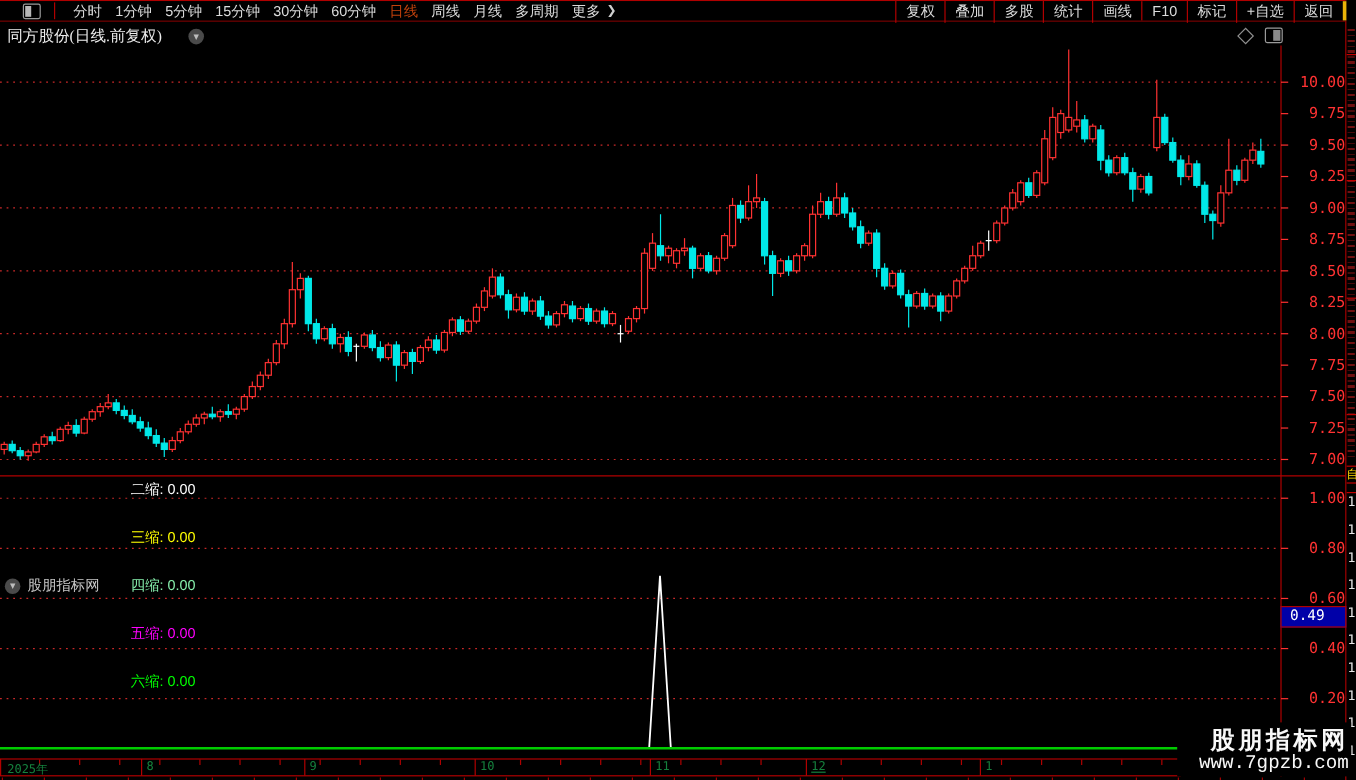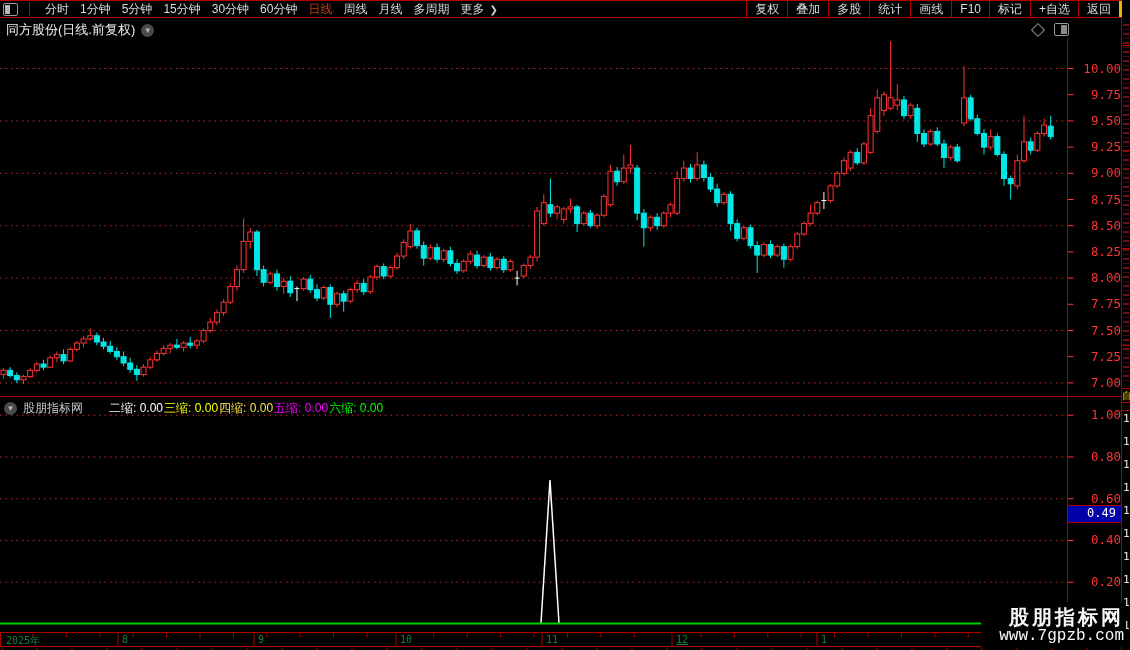--- a/index.html
+++ b/index.html
@@ -4,49 +4,49 @@
 <style>
   html,body{margin:0;padding:0;background:#000;}
   body{width:1130px;height:650px;overflow:hidden;position:relative;
        font-family:"Liberation Sans",sans-serif;}
   #stage{position:absolute;inset:0;width:1130px;height:650px;background:#000;}
   svg{position:absolute;left:0;top:0;}
 
   
   .menubar{position:absolute;left:0;top:1px;width:1129px;height:16px;display:flex;
            align-items:center;color:#dcdcdc;font-size:12px;z-index:6;background:#000;}
-  .menu-left{display:flex;gap:11px;align-items:center;margin-left:3px;white-space:nowrap;}
+  .menu-left{display:flex;gap:11px;align-items:center;margin-left:19px;white-space:nowrap;}
   .sq-icon{width:13px;height:11px;border:1px solid #9a9a9a;border-radius:2px;position:relative;display:inline-block;}
   .sq-icon.fill-left::after{content:"";position:absolute;left:1px;top:1px;bottom:1px;width:5px;background:#b8b8b8;}
   .sq-icon.fill-right::after{content:"";position:absolute;right:1px;top:1px;bottom:1px;width:6px;background:#8a8a8a;}
   .mSep{width:1px;height:14px;background:#b00000;margin-right:4px;}
   .active-period{color:#c2410c;}
   .more-arrow{font-size:10px;color:#cfcfcf;margin-left:-6px;}
   .menu-right{margin-left:auto;display:flex;align-items:center;height:16px;
               border-right:3px solid #eab308;margin-right:7px;white-space:nowrap;}
   .menu-right .mi{padding:1px 8px;border-left:1px solid #b00000;}
 
   
   .titlebar{position:absolute;top:21px;left:6px;color:#ececec;font-size:13px;
-            display:flex;align-items:center;gap:6px;z-index:6;}
+            display:flex;align-items:center;gap:22px;z-index:6;font-family:Liberation Serif, serif;}
   .circle-icon{width:13px;height:13px;border-radius:50%;background:#4a4a4a;color:#bdbdbd;
                font-size:9px;line-height:12px;text-align:center;display:inline-block;}
   .title-icons{position:absolute;top:23px;left:1033px;display:flex;gap:11px;align-items:center;z-index:6;}
   .diamond{width:8px;height:8px;border:1px solid #8f8f8f;transform:rotate(45deg);display:inline-block;}
 
   
   .pane2-header{position:absolute;top:400px;left:4px;display:flex;align-items:center;
                 font-size:12px;color:#c8c8c8;z-index:6;white-space:nowrap;}
   .pane2-title{margin-left:6px;}
-  .legend{display:flex;margin-left:26px;gap:1px;}
+  .legend{display:flex;margin-left:26px;gap:23px;flex-direction:column;}
 
   
   .marker{position:absolute;left:1067px;top:505px;width:55px;height:18px;background:#0000a8;
           border:1px solid #b00000;box-sizing:border-box;color:#fff;
-          font:12px "DejaVu Sans Mono",monospace;line-height:15px;padding-left:19px;z-index:6;}
+          font:12px "DejaVu Sans Mono",monospace;line-height:15px;padding-left:7px;z-index:6;}
 
   
   .month-label{position:absolute;top:634px;color:#15803d;font-size:10px;
                font-family:"DejaVu Sans Mono","Liberation Sans",monospace;z-index:5;}
 
   
   .watermark{position:absolute;right:4px;bottom:3px;background:#000;color:#f8f8f8;
              text-align:right;padding:5px 2px 2px 18px;z-index:7;line-height:1.05;}
   .wm1{font-size:20px;font-weight:bold;letter-spacing:3px;}
   .wm2{font-size:16px;letter-spacing:0px;font-family:Liberation Mono, monospace;}
@@ -545,21 +545,21 @@
     <span class="diamond"></span>
     <span class="sq-icon fill-right"></span>
   </div>
 
   <div class="pane2-header">
     <span class="circle-icon">▾</span>
     <span class="pane2-title">股朋指标网</span>
     <span class="legend">
       <span class="lg" style="color: rgb(255, 255, 255);">二缩: 0.00</span>
       <span class="lg" style="color: rgb(255, 255, 0);">三缩: 0.00</span>
-      <span class="lg" style="color: #fde047; text-align: right;">四缩: 0.00</span>
+      <span class="lg" style="color: #86efac; text-align: right;">四缩: 0.00</span>
       <span class="lg" style="color: rgb(255, 0, 255);">五缩: 0.00</span>
       <span class="lg" style="color: rgb(0, 255, 0);">六缩: 0.00</span>
     </span>
   </div>
 
   <div class="marker">0.49</div>
 
   <div class="strip">
     <div class="strip-tex"></div>
     <div class="strip-sep" style="top:45px"></div>

